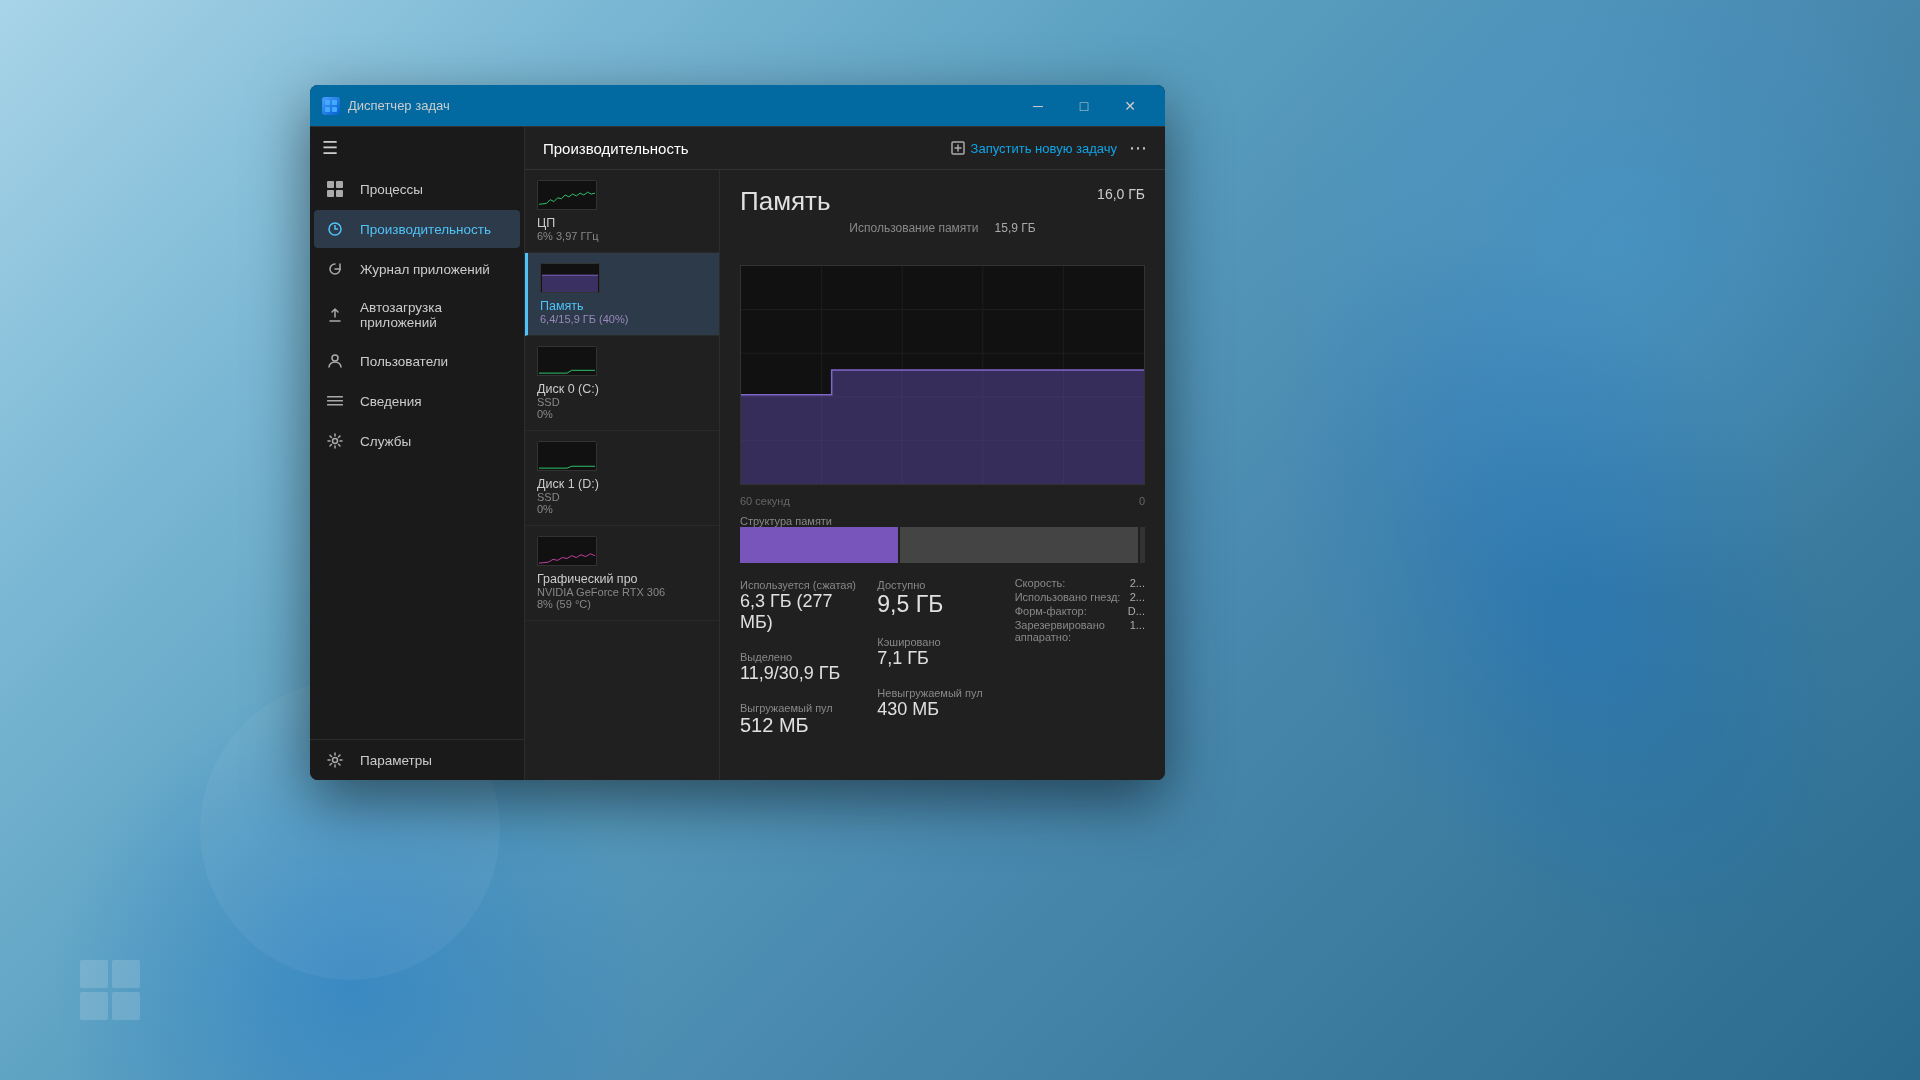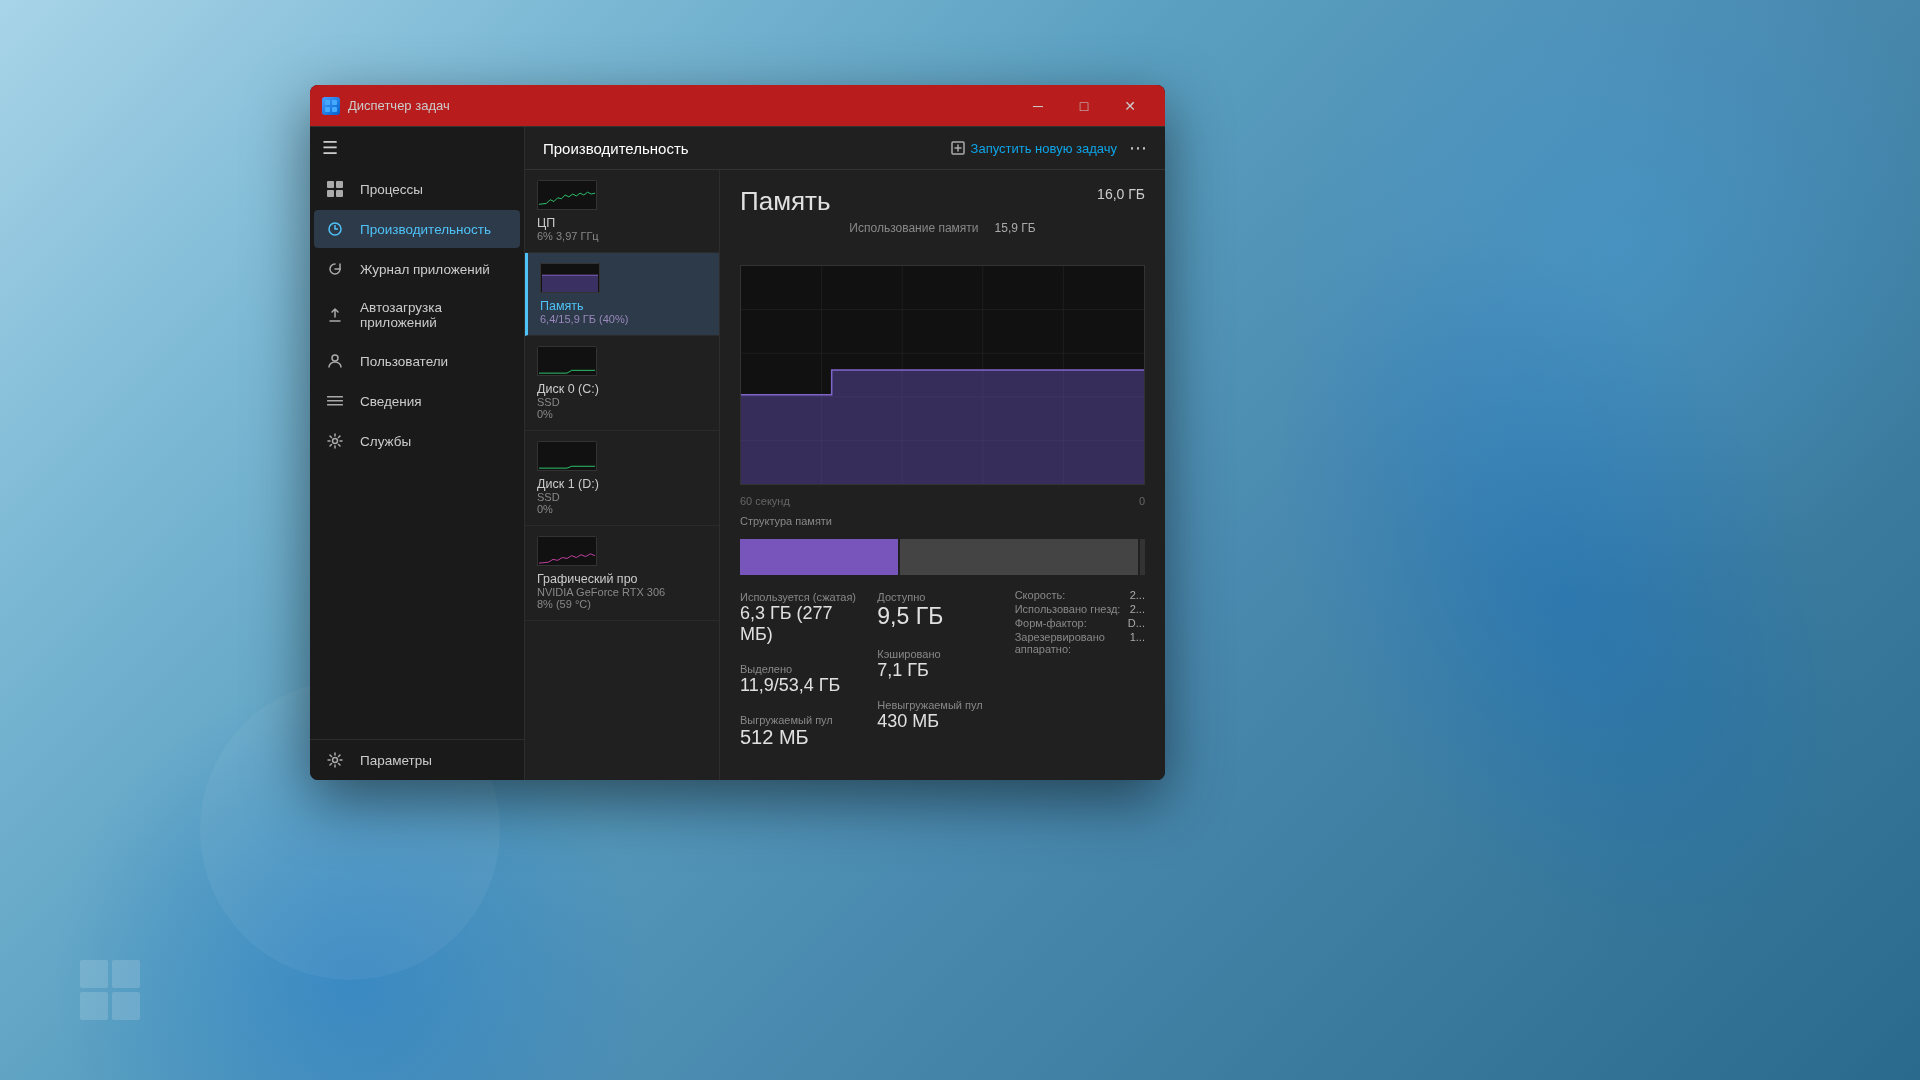--- a/index.html
+++ b/index.html
@@ -25,21 +25,21 @@
       display: flex;
       flex-direction: column;
       overflow: hidden;
     }
 
     
     .title-bar {
       display: flex;
       align-items: center;
       height: 42px;
-      background: #b91c1c;
+      background: #0369a1;
       padding: 0 12px;
       flex-shrink: 0;
       border-bottom: 1px solid #333;
     }
     .title-bar-icon {
       width: 18px;
       height: 18px;
       margin-right: 8px;
       background: linear-gradient(135deg, #4a9eff, #0060cc);
       border-radius: 3px;
@@ -263,21 +263,21 @@
       justify-content: space-between;
       color: #666;
       font-size: 11px;
       margin-bottom: 8px;
     }
 
     
     .mem-structure-label {
       color: #888;
       font-size: 11px;
-      margin-bottom: 12px;
+      margin-bottom: 0;
     }
     .mem-structure-bar {
       display: flex;
       height: 36px;
       margin-bottom: 12px;
       gap: 2px;
     }
     .mem-seg-used {
       background: #7755bb;
       flex: 6.3;
@@ -572,21 +572,21 @@
 
           <div style="display:grid;grid-template-columns:1fr 1fr 1fr;gap:7px;">
 
             <div>
               <div class="stat-item">
                 <div class="stat-label">Используется (сжатая)</div>
                 <div class="stat-value" style="font-size:18px;">6,3 ГБ (277 МБ)</div>
               </div>
               <div class="stat-item" style="margin-top:10px;">
                 <div class="stat-label">Выделено</div>
-                <div class="stat-value" style="font-size:18px;">11,9/53,4 ГБ</div>
+                <div class="stat-value" style="font-size:18px;">11,9/30,9 ГБ</div>
               </div>
               <div class="stat-item" style="margin-top:10px;">
                 <div class="stat-label">Выгружаемый пул</div>
                 <div class="stat-value" style="font-size:20px;">512 МБ</div>
               </div>
             </div>
 
             <div>
               <div class="stat-item">
                 <div class="stat-label">Доступно</div>

